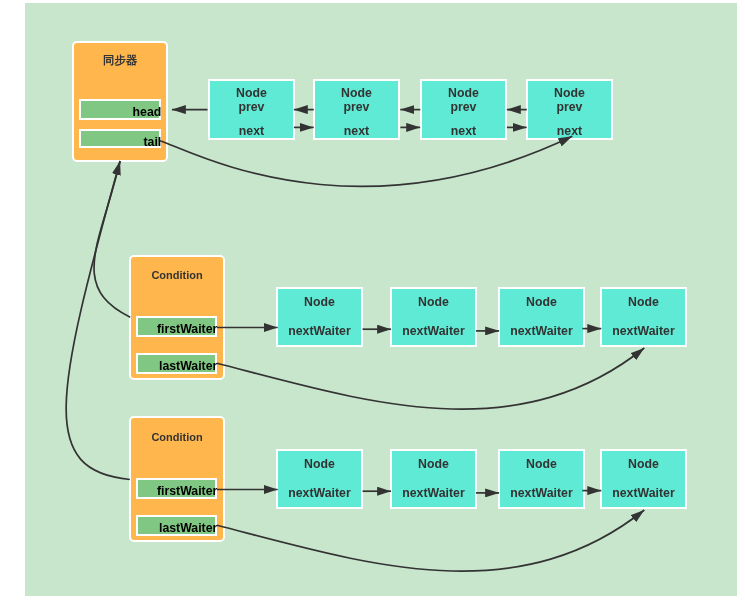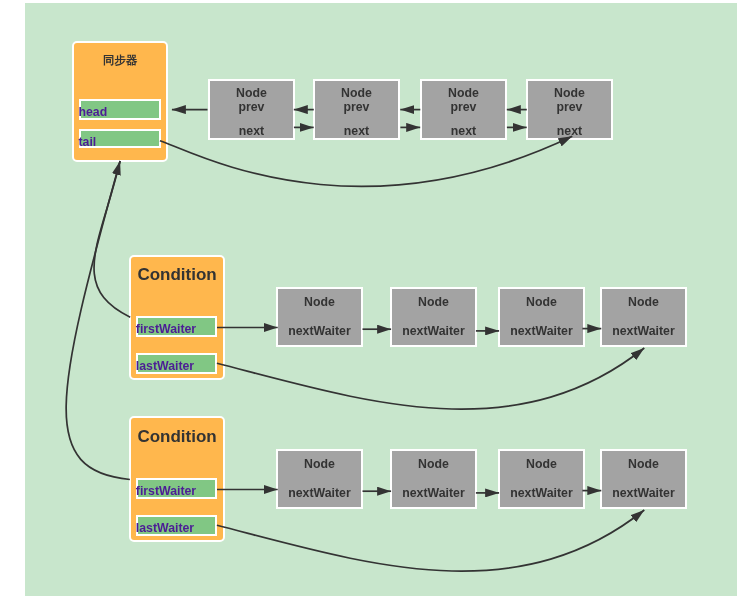--- a/index.html
+++ b/index.html
@@ -5,28 +5,28 @@
 <style>
   html,body{margin:0;padding:0;background:#ffffff;}
   body{width:745px;height:600px;overflow:hidden;
        font-family:"Liberation Sans","DejaVu Sans",sans-serif;}
   #canvas{position:absolute;left:0;top:0;width:745px;height:600px;}
   .panel{position:absolute;left:25px;top:3px;width:712px;height:593px;background:#c8e6cc;}
   .obox{position:absolute;box-sizing:border-box;background:#ffb74d;
         border:2px solid #ffffff;border-radius:5px;}
   .slot{position:absolute;box-sizing:border-box;background:#81c784;
         border:2px solid #ffffff;}
-  .node{position:absolute;box-sizing:border-box;background:#a3a3a3;
+  .node{position:absolute;box-sizing:border-box;background:#5eead4;
         border:2px solid #ffffff;}
-  .lab{position:absolute;left:-2px;right:-2px;text-align:left;color:#4c1d95;
+  .lab{position:absolute;left:-2px;right:-2px;text-align:right;color:#000000;
        font-weight:bold;font-size:12.3px;line-height:12.3px;white-space:nowrap;}
   .tl{position:absolute;left:-2px;right:-2px;text-align:center;color:#333333;
       font-weight:bold;font-size:12.3px;line-height:12.3px;white-space:nowrap;}
   .btitle{position:absolute;left:-2px;right:-2px;text-align:center;color:#333333;
-      font-weight:bold;font-size:17px;line-height:12.3px;white-space:nowrap;}
+      font-weight:bold;font-size:11px;line-height:12.3px;white-space:nowrap;}
   .cjk{font-size:11.4px;line-height:11.4px;letter-spacing:0.15px;}
   svg.links{position:absolute;left:0;top:0;width:745px;height:600px;}
 </style>
 </head>
 <body>
 
 <div id="canvas">
   <div class="panel"></div>
 
   <div class="obox" style="left:72.4px;top:41px;width:95.6px;height:121px;">

